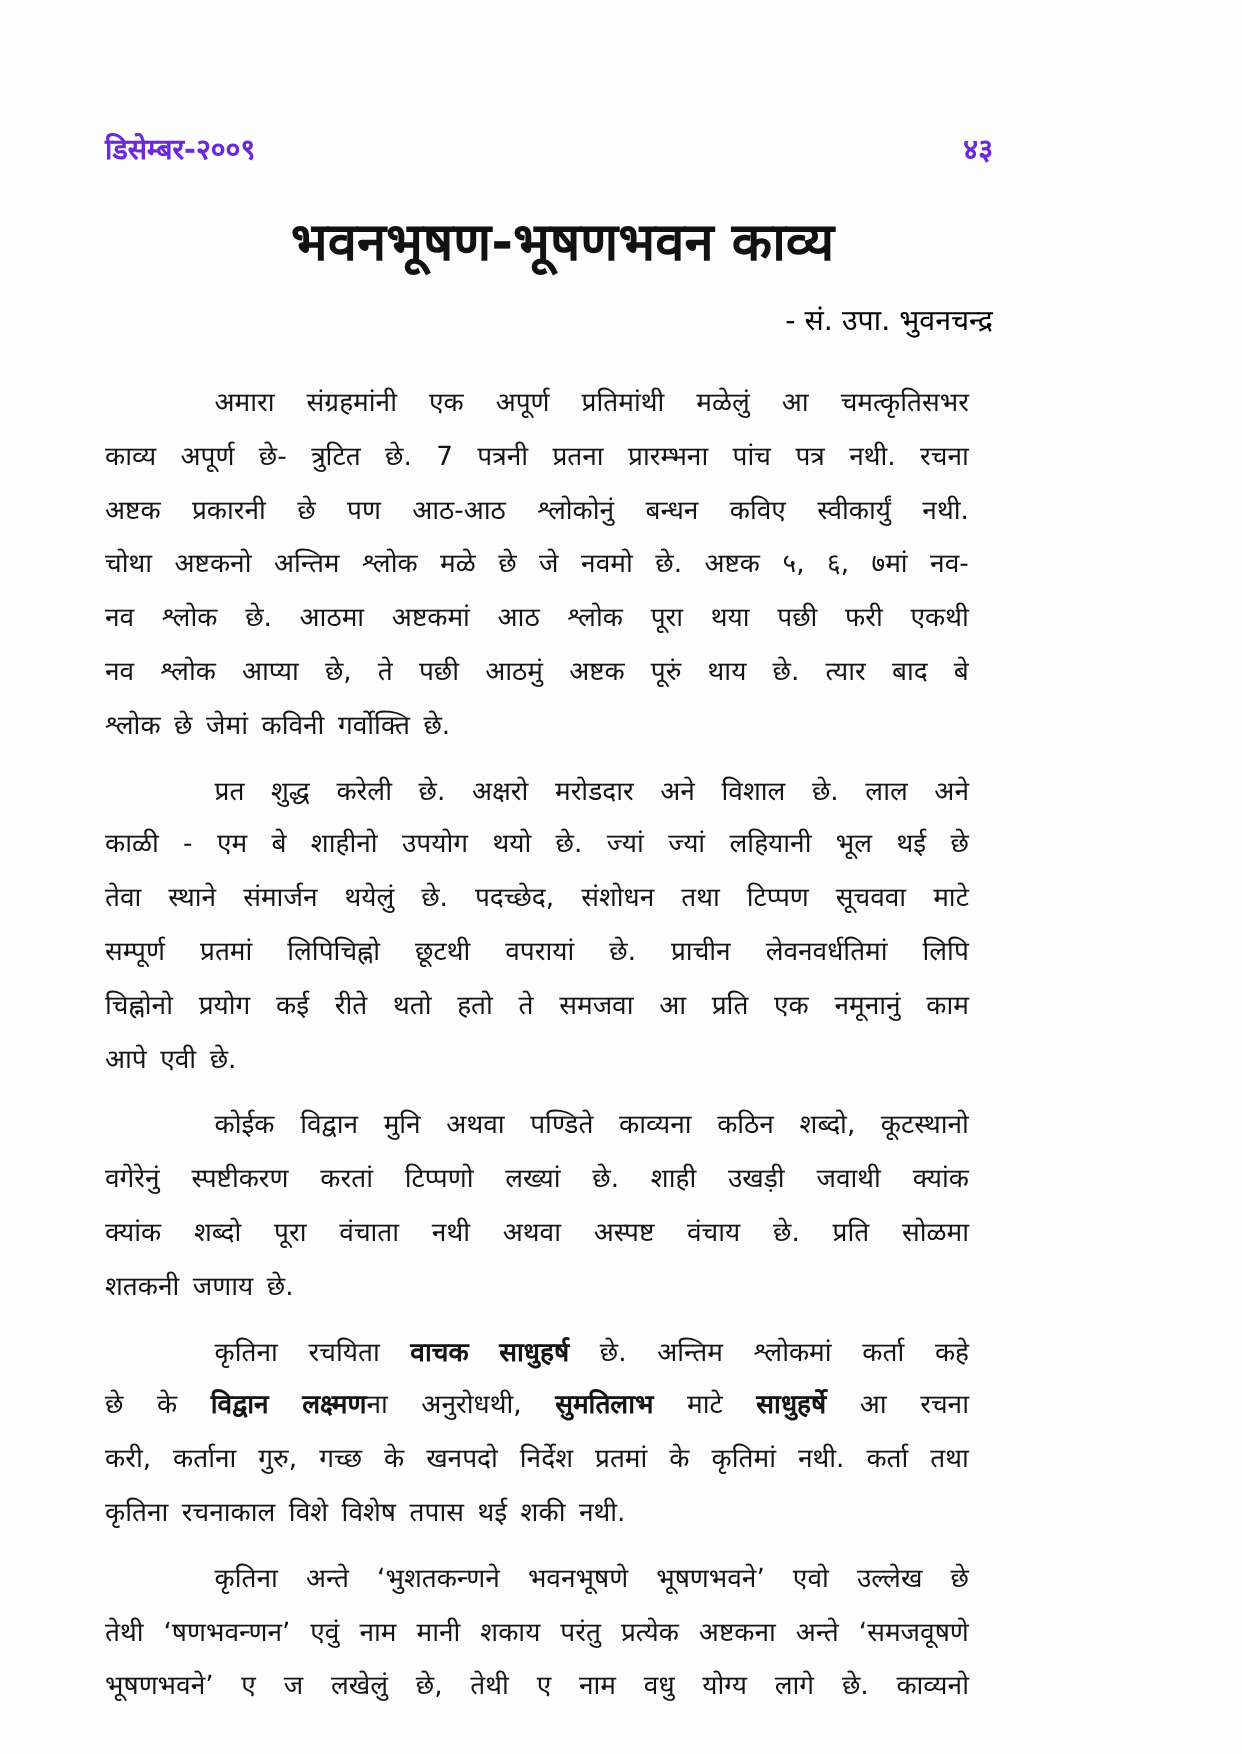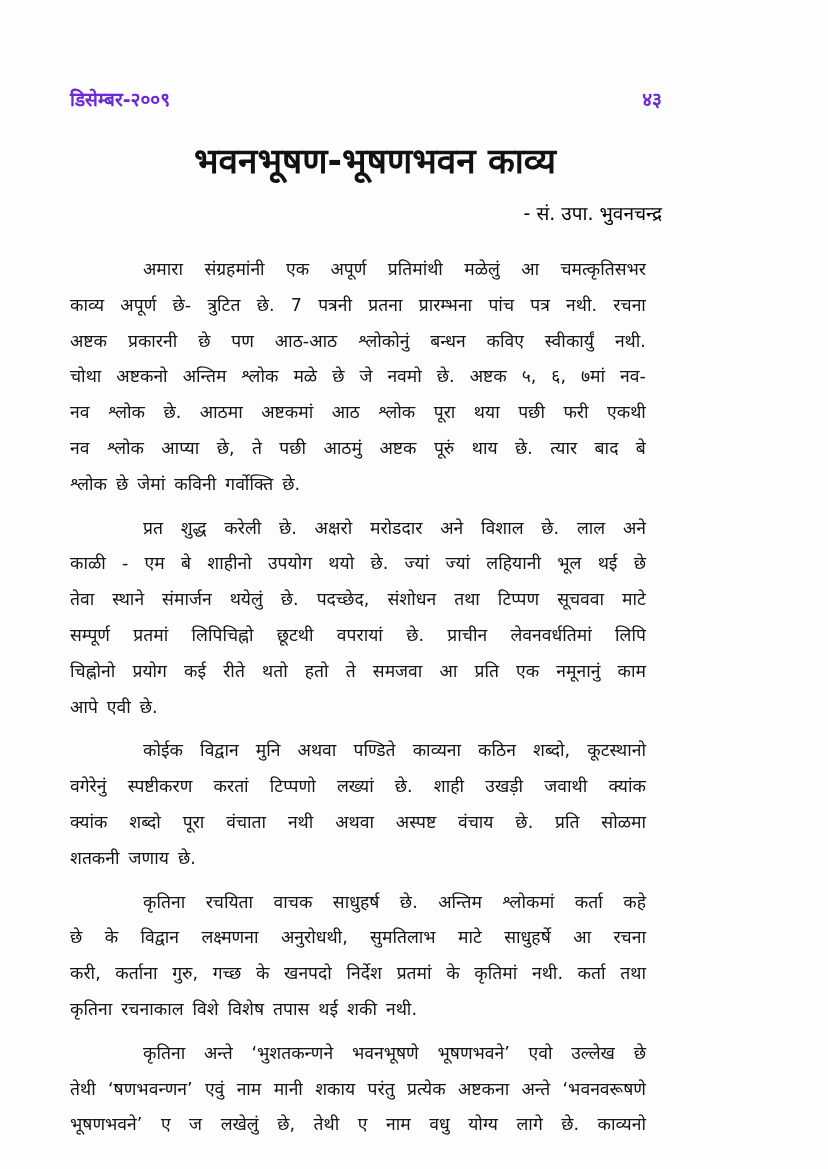--- a/index.html
+++ b/index.html
@@ -64,21 +64,21 @@
       font-size: 17.5px;
       line-height: 35.8px;
       color: #141414;
     }
     .para {
       margin: 0 16px 8px 0;
       text-align: justify;
       text-align-last: left;
     }
     .bold {
-      font-weight: normal;
+      font-weight: bold;
     }
     
     .jline {
       display: flex;
       justify-content: space-between;
       height: 35.8px;
       align-items: center;
       white-space: nowrap;
     }
     .jline.indent { padding-left: 73px; }
@@ -376,21 +376,21 @@
           <span class="tok"><span>तेथी</span></span>
           <span class="tok"><span>‘षणभवन्णन’</span></span>
           <span class="tok"><span>एवुं</span></span>
           <span class="tok"><span>नाम</span></span>
           <span class="tok"><span>मानी</span></span>
           <span class="tok"><span>शकाय</span></span>
           <span class="tok"><span>परंतु</span></span>
           <span class="tok"><span>प्रत्येक</span></span>
           <span class="tok"><span>अष्टकना</span></span>
           <span class="tok"><span>अन्ते</span></span>
-          <span class="tok"><span>‘भवनवरूषणे</span></span>
+          <span class="tok"><span>‘समजवूषणे</span></span>
         </div>
         <div class="jline">
           <span class="tok"><span>भूषणभवने’</span></span>
           <span class="tok"><span>ए</span></span>
           <span class="tok"><span>ज</span></span>
           <span class="tok"><span>लखेलुं</span></span>
           <span class="tok"><span>छे,</span></span>
           <span class="tok"><span>तेथी</span></span>
           <span class="tok"><span>ए</span></span>
           <span class="tok"><span>नाम</span></span>

